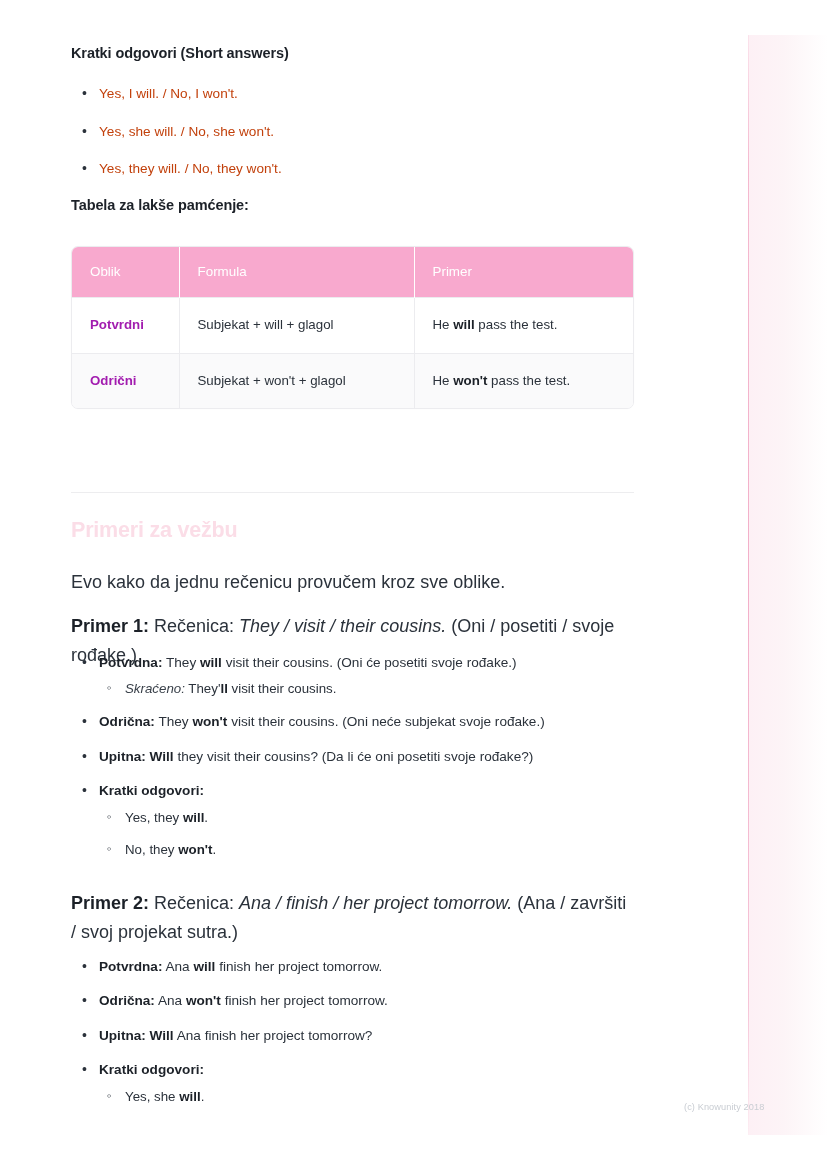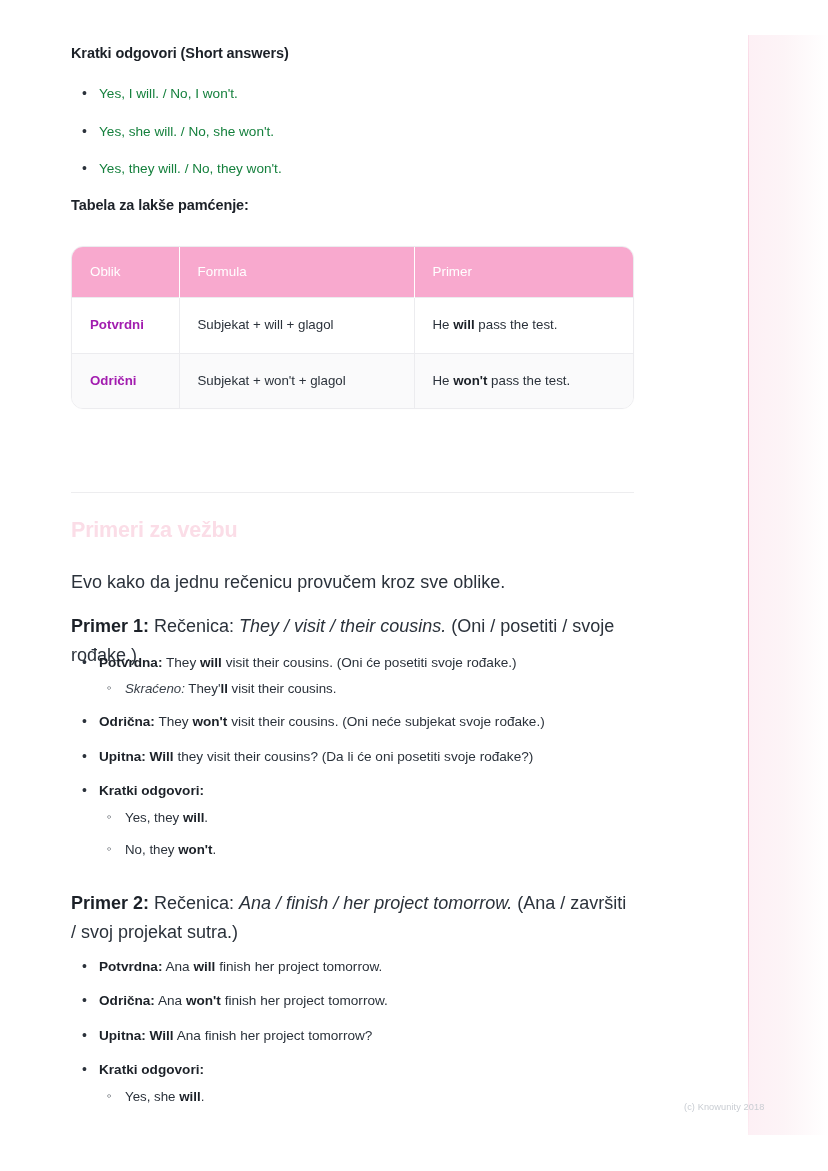--- a/index.html
+++ b/index.html
@@ -60,39 +60,39 @@
     position: absolute;
     top: 84px;
     left: 0;
     width: 563px;
   }
   ul.plain-list li {
     position: relative;
     padding-left: 28px;
     font-size: 13.6px;
     line-height: 1.45;
-    color: #15803d;
+    color: #c2410c;
     margin-bottom: 18px;
   }
   ul.plain-list li::before {
     content: "•";
     position: absolute;
     left: 11px;
     top: -1px;
     font-size: 14px;
     color: #2b323b;
   }
 
   
   .table-wrap {
     position: absolute;
     top: 246px;
     left: 0;
     width: 563px;
-    border-radius: 12px;
+    border-radius: 7px;
     overflow: hidden;
     border: 1px solid #ececef;
     box-shadow: 0 0 0 0.5px rgba(0,0,0,0.01);
   }
   table {
     border-collapse: collapse;
     width: 100%;
     table-layout: fixed;
   }
   table col.c1 { width: 107px; }

